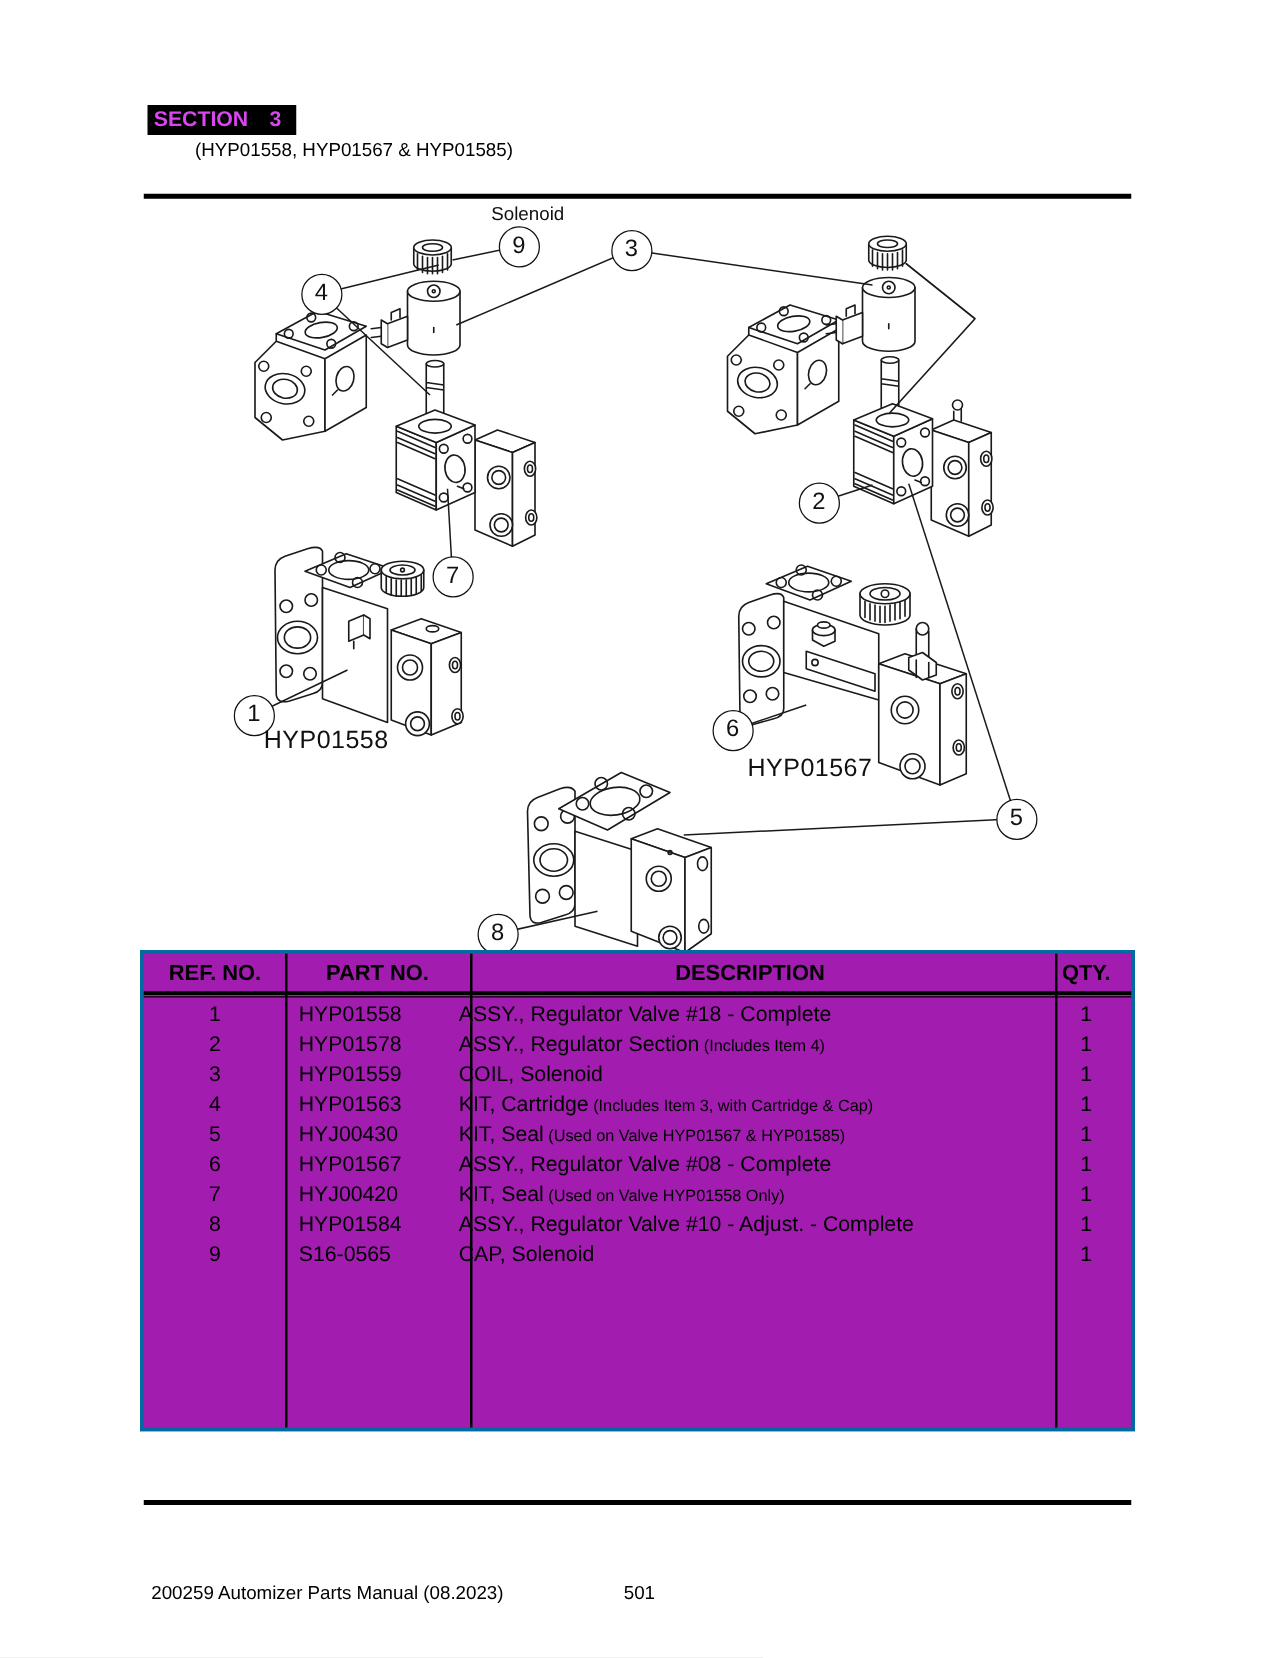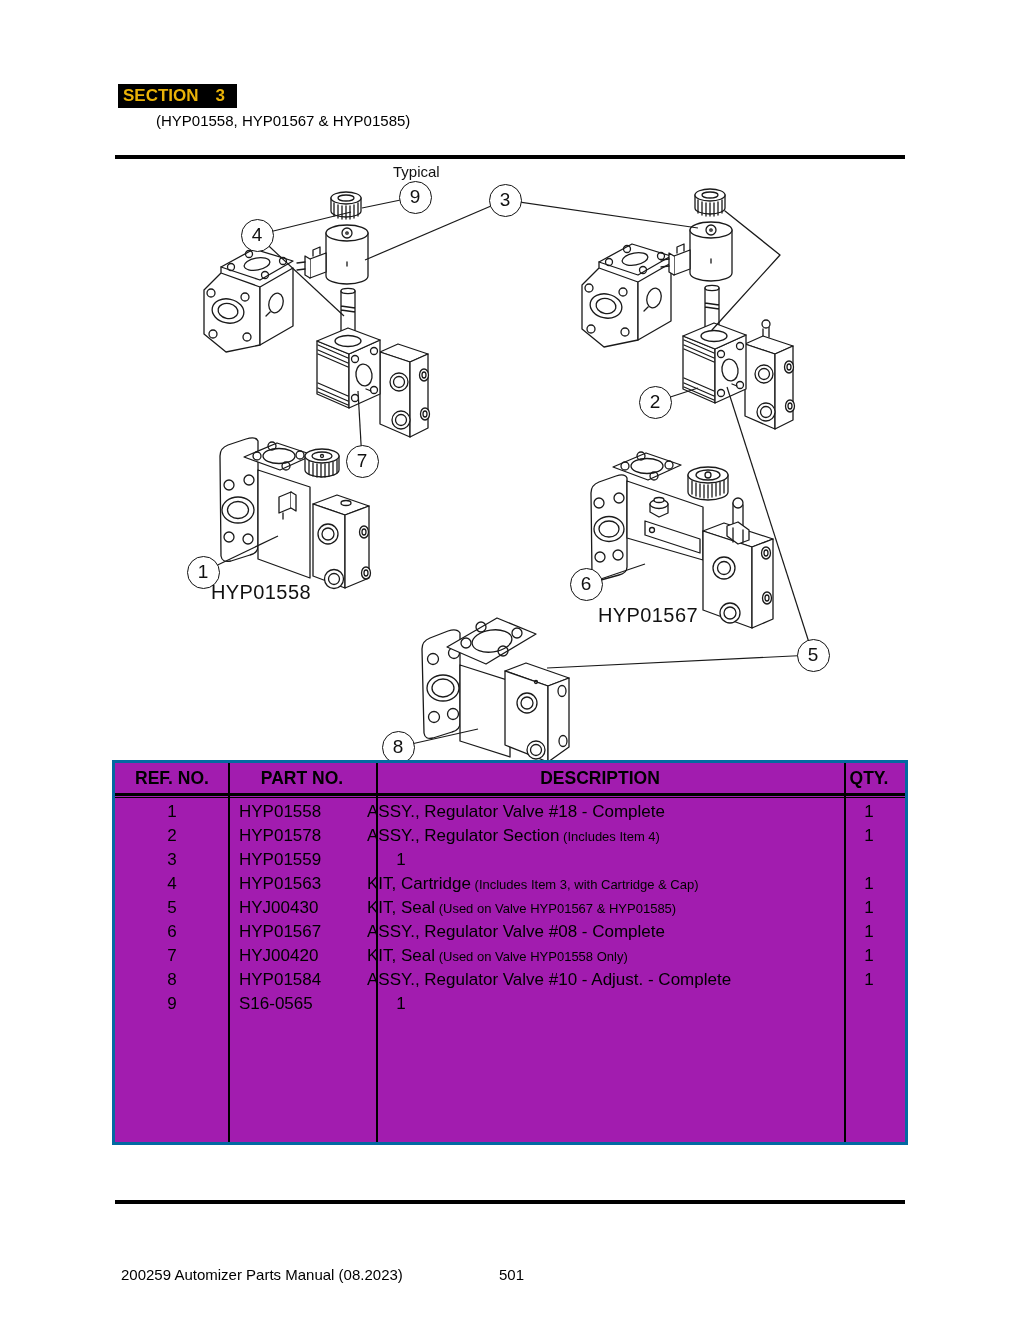--- a/index.html
+++ b/index.html
@@ -1,19 +1,19 @@
 <!DOCTYPE html>
 <html><head>
 <meta charset="utf-8">
 <style>
   html,body{margin:0;padding:0;background:#e8e8e8;}
   .page{position:relative;width:1024px;height:1326px;background:#ffffff;margin:0 auto;
         font-family:"Liberation Sans","DejaVu Sans",sans-serif;color:#000;overflow:hidden;}
   
-  .badge{position:absolute;left:118px;top:84px;background:#000;color:#eab308;
+  .badge{position:absolute;left:118px;top:84px;background:#000;color:#d946ef;
          font-weight:bold;font-size:17px;line-height:24px;height:24px;
          display:flex;align-items:center;gap:17px;padding:0 12px 0 5px;}
   .title-row{position:absolute;left:117px;top:112px;display:flex;align-items:flex-end;gap:9px;white-space:nowrap;}
   .title-row h1{margin:0;font-size:30px;font-weight:bold;letter-spacing:.5px;}
   .title-row .subtitle{font-size:15px;margin-bottom:4px;margin-left:39px;}
   .rule{position:absolute;left:115px;width:790px;background:#000;}
   .rule-top{top:155px;height:4px;}
   .rule-bottom{top:1200px;height:4px;}
   
   .diagram{position:absolute;inset:0;}
@@ -274,21 +274,21 @@
         <div class="balloon" style="left: 488.5px; top: 183.5px;">3</div>
         <div class="balloon" style="left: 240.5px; top: 218.5px;">4</div>
         <div class="balloon" style="left: 796.5px; top: 638.5px;">5</div>
         <div class="balloon" style="left: 569.5px; top: 567.5px;">6</div>
         <div class="balloon" style="left: 345.5px; top: 444.5px;">7</div>
         <div class="balloon" style="left: 381.5px; top: 730.5px;">8</div>
         <div class="balloon" style="left: 398.5px; top: 180.5px;">9</div>
         <div class="part-label" style="left: 211px; top: 581px;">HYP01558</div>
         <div class="part-label" style="left: 598px; top: 604px;">HYP01567</div>
         <div class="part-label" style="left: 431px; top: 760px;">HYP01584</div>
-        <div class="diagram-note" style="left: 393px; top: 163px;">Typical</div>
+        <div class="diagram-note" style="left: 393px; top: 163px;">Solenoid</div>
       </div>
   </div>
 
   <div class="parts-table">
     <div class="thead" id="table-head">
         <div class="cell c0">REF. NO.</div>
         <div class="cell c1">PART NO.</div>
         <div class="cell c2">DESCRIPTION</div>
         <div class="cell c3">QTY.</div>
       </div>
@@ -303,20 +303,21 @@
         </div>
         <div class="trow">
           <div class="cell c0">2</div>
           <div class="cell c1">HYP01578</div>
           <div class="cell c2">ASSY., Regulator Section<span class="note"> (Includes Item 4)</span></div>
           <div class="cell c3">1</div>
         </div>
         <div class="trow">
           <div class="cell c0">3</div>
           <div class="cell c1">HYP01559</div>
+          <div class="cell c2">COIL, Solenoid</div>
           <div class="cell c3">1</div>
         </div>
         <div class="trow">
           <div class="cell c0">4</div>
           <div class="cell c1">HYP01563</div>
           <div class="cell c2">KIT, Cartridge<span class="note"> (Includes Item 3, with Cartridge &amp; Cap)</span></div>
           <div class="cell c3">1</div>
         </div>
         <div class="trow">
           <div class="cell c0">5</div>
@@ -338,20 +339,21 @@
         </div>
         <div class="trow">
           <div class="cell c0">8</div>
           <div class="cell c1">HYP01584</div>
           <div class="cell c2">ASSY., Regulator Valve #10 - Adjust. - Complete</div>
           <div class="cell c3">1</div>
         </div>
         <div class="trow">
           <div class="cell c0">9</div>
           <div class="cell c1">S16-0565</div>
+          <div class="cell c2">CAP, Solenoid</div>
           <div class="cell c3">1</div>
         </div>
       </div>
     <div class="col-div" style="left:113px"></div>
     <div class="col-div" style="left:261px"></div>
     <div class="col-div" style="left:729px"></div>
   </div>
 
   <div class="rule rule-bottom"></div>
 

